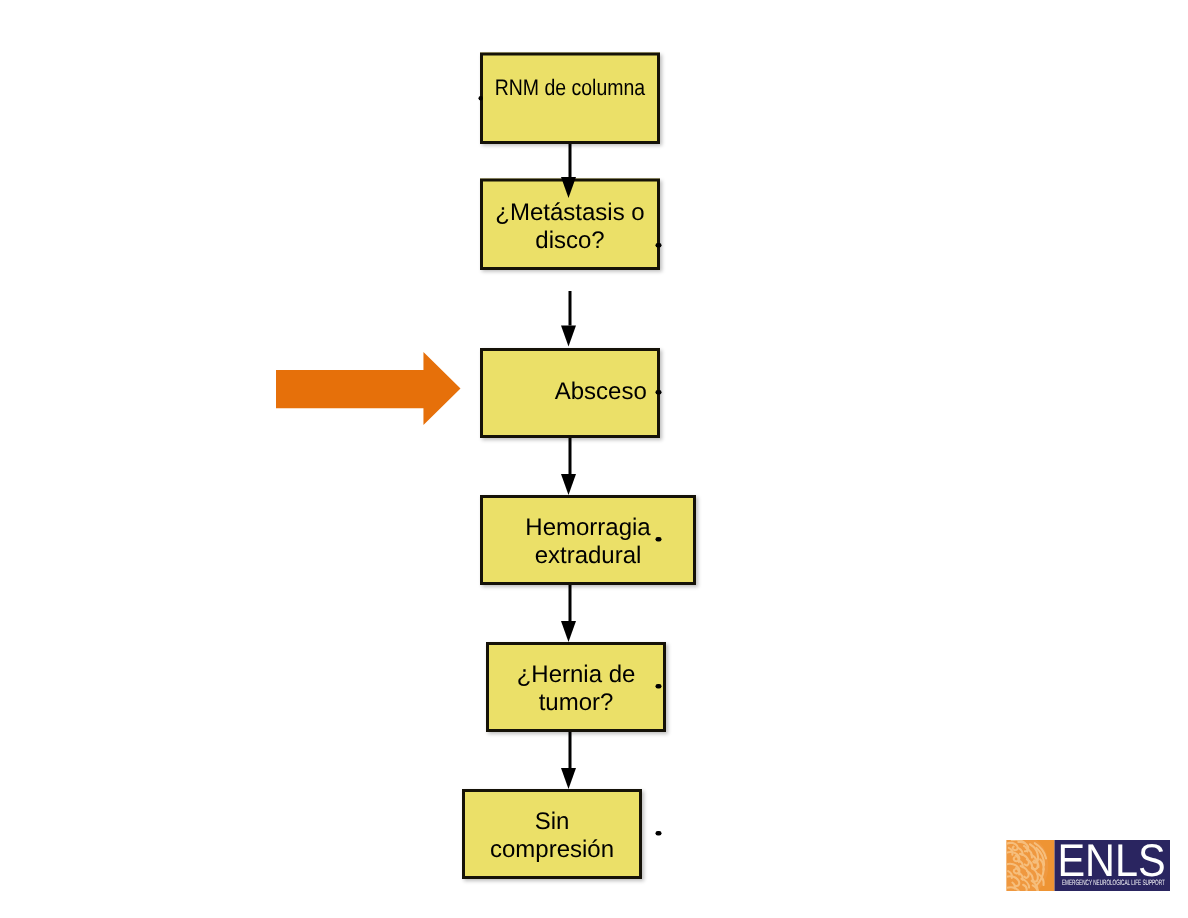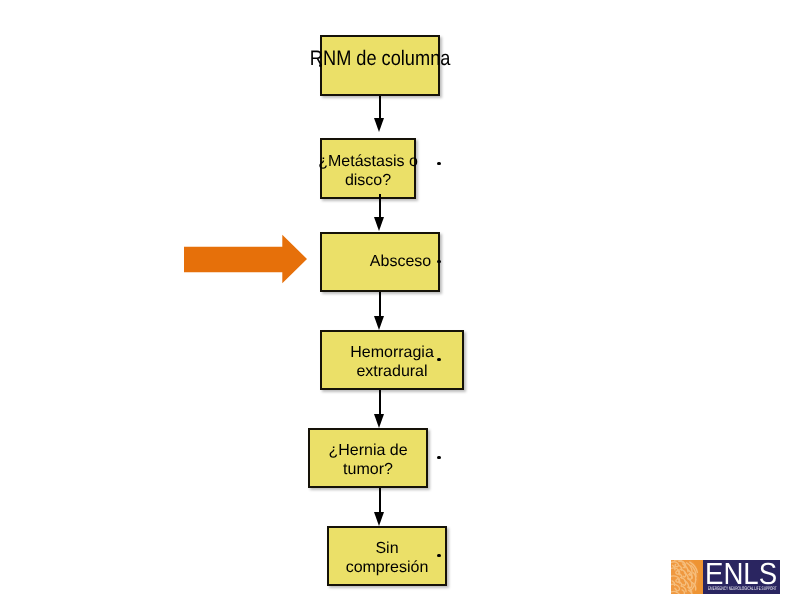--- a/index.html
+++ b/index.html
@@ -30,54 +30,54 @@
   .logo-orange{position:absolute;left:0;top:0;bottom:0;overflow:hidden;background:#ee9433;}
   .logo-navy{position:absolute;top:0;bottom:0;right:0;background:#2a2560;overflow:hidden;}
   .logo-word{position:absolute;color:#ffffff;font-weight:normal;letter-spacing:0px;}
   .logo-tag{position:absolute;color:#ffffff;}
 </style>
 </head>
 <body>
 
 <div class="slide">
 
-  <div class="node n1" style="left:320px;top:35px;width:120px;height:61px;font-size:21px;line-height:17px;">
+  <div class="node n1" style="left:320px;top:35px;width:120px;height:61px;font-size:15px;line-height:17px;">
     <span class="node-label">
         <span class="ln">RNM de columna</span>
       </span>
   </div>
 
-  <div class="node" style="left:320px;top:138px;width:96px;height:61px;">
+  <div class="node" style="left:320px;top:119px;width:120px;height:61px;">
     <span class="node-label">
         <span class="ln">¿Metástasis o</span>
         <span class="ln l2">disco?</span>
       </span>
   </div>
 
   <div class="node single" style="left:320px;top:232px;width:120px;height:60px;">
     <span class="node-label">
         <span class="ln">Absceso</span>
       </span>
   </div>
 
   <div class="node" style="left:320px;top:330px;width:144px;height:60px;">
     <span class="node-label">
         <span class="ln">Hemorragia</span>
         <span class="ln l2">extradural</span>
       </span>
   </div>
 
-  <div class="node" style="left:308px;top:428px;width:120px;height:60px;align-items:center;">
+  <div class="node" style="left:324px;top:428px;width:120px;height:60px;align-items:center;">
     <span class="node-label">
         <span class="ln">¿Hernia de</span>
         <span class="ln l2">tumor?</span>
       </span>
   </div>
 
-  <div class="node" style="left:327px;top:526px;width:120px;height:60px;">
+  <div class="node" style="left:308px;top:526px;width:120px;height:60px;">
     <span class="node-label">
         <span class="ln">Sin</span>
         <span class="ln l2">compresión</span>
       </span>
   </div>
 
   <div>
     <div class="conn-line" style="left:378.7px;top:96px;height:23px;"></div>
     <div class="conn-head" style="left:373.6px;top:118.2px;"></div>
   </div>

